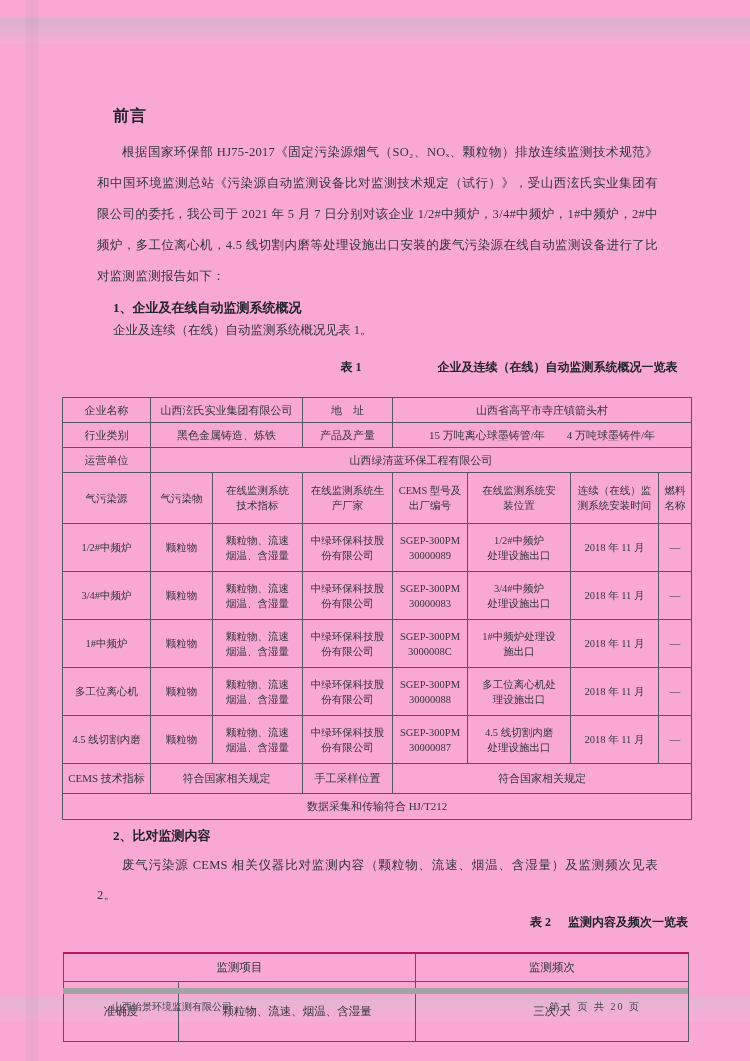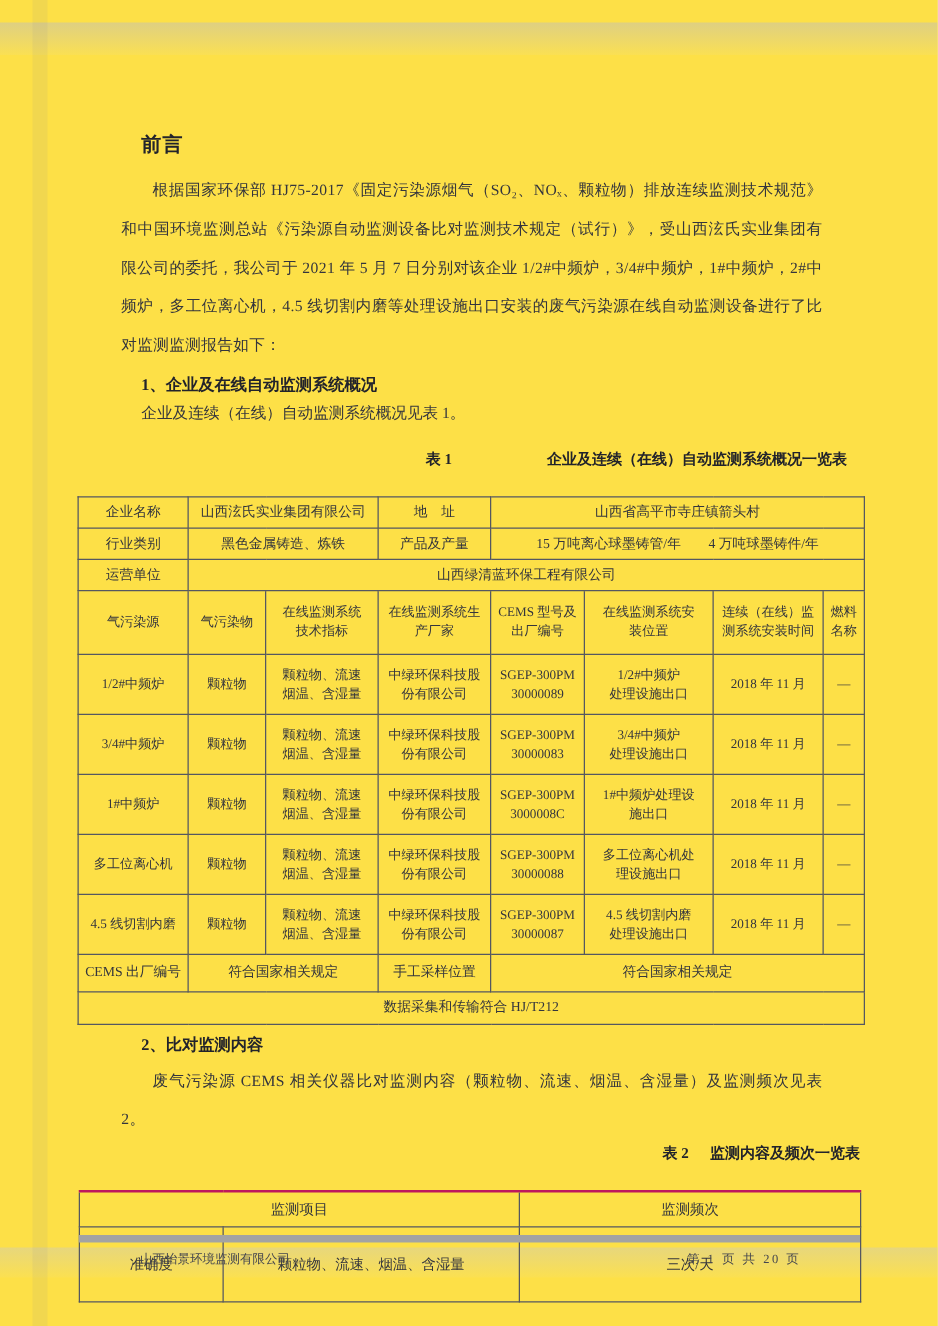--- a/index.html
+++ b/index.html
@@ -3,21 +3,21 @@
 <meta charset="utf-8">
 <style>
   html,body { margin:0; padding:0; }
   body {
     width:750px; height:1061px;
     background:#e9e9ee;
     font-family:"Liberation Serif","DejaVu Serif",serif;
   }
   .page {
     position:relative; width:750px; height:1061px; overflow:hidden;
-    background:#fde047; color:#34353d;
+    background:#f9a8d4; color:#34353d;
   }
   .band-top {
     position:absolute; top:18px; left:0; right:0; height:26px;
     background:linear-gradient(rgba(185,188,202,.45), rgba(215,217,226,.08));
     pointer-events:none;
   }
   .band-bottom {
     position:absolute; top:998px; left:0; right:0; height:24px;
     background:linear-gradient(rgba(196,199,211,.38), rgba(222,224,231,.06));
     pointer-events:none;
@@ -199,21 +199,21 @@
           <td>中绿环保科技股
 份有限公司</td>
           <td>SGEP-300PM
 30000087</td>
           <td>4.5 线切割内磨
 处理设施出口</td>
           <td>2018 年 11 月</td>
           <td>—</td>
         </tr>
         <tr class="r-sample">
-          <td>CEMS 出厂编号</td>
+          <td>CEMS 技术指标</td>
           <td colspan="2">符合国家相关规定</td>
           <td>手工采样位置</td>
           <td colspan="4">符合国家相关规定</td>
         </tr>
         <tr class="r-foot">
           <td colspan="8">数据采集和传输符合 HJ/T212</td>
         </tr>
       </tbody>
         </table>
     </div>

